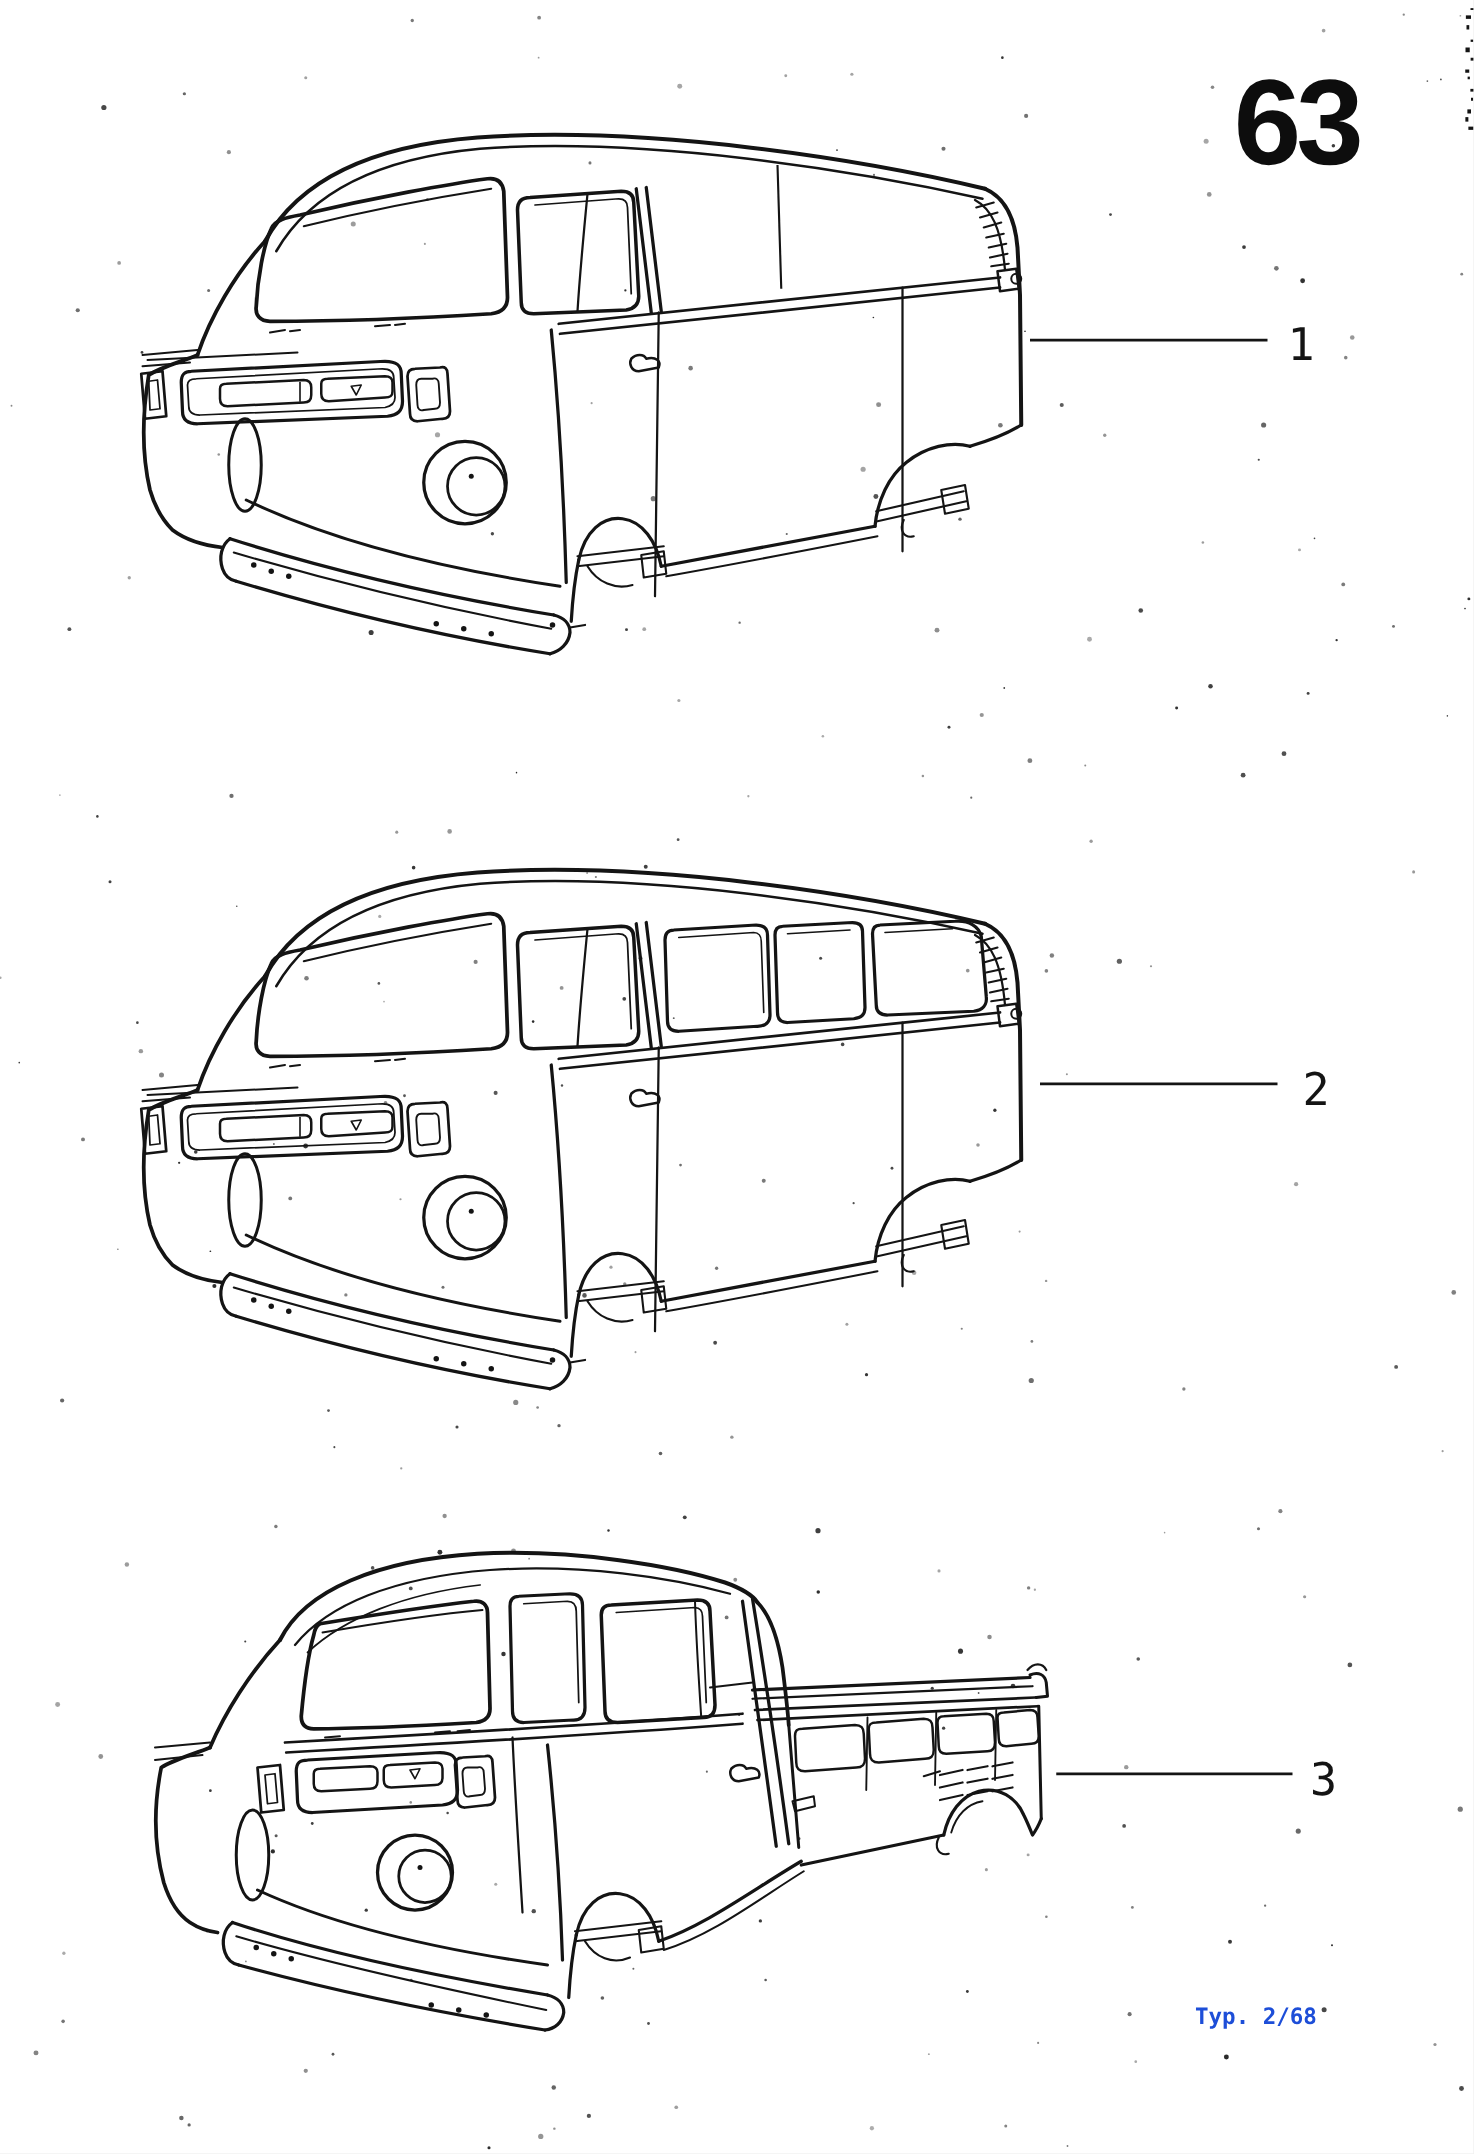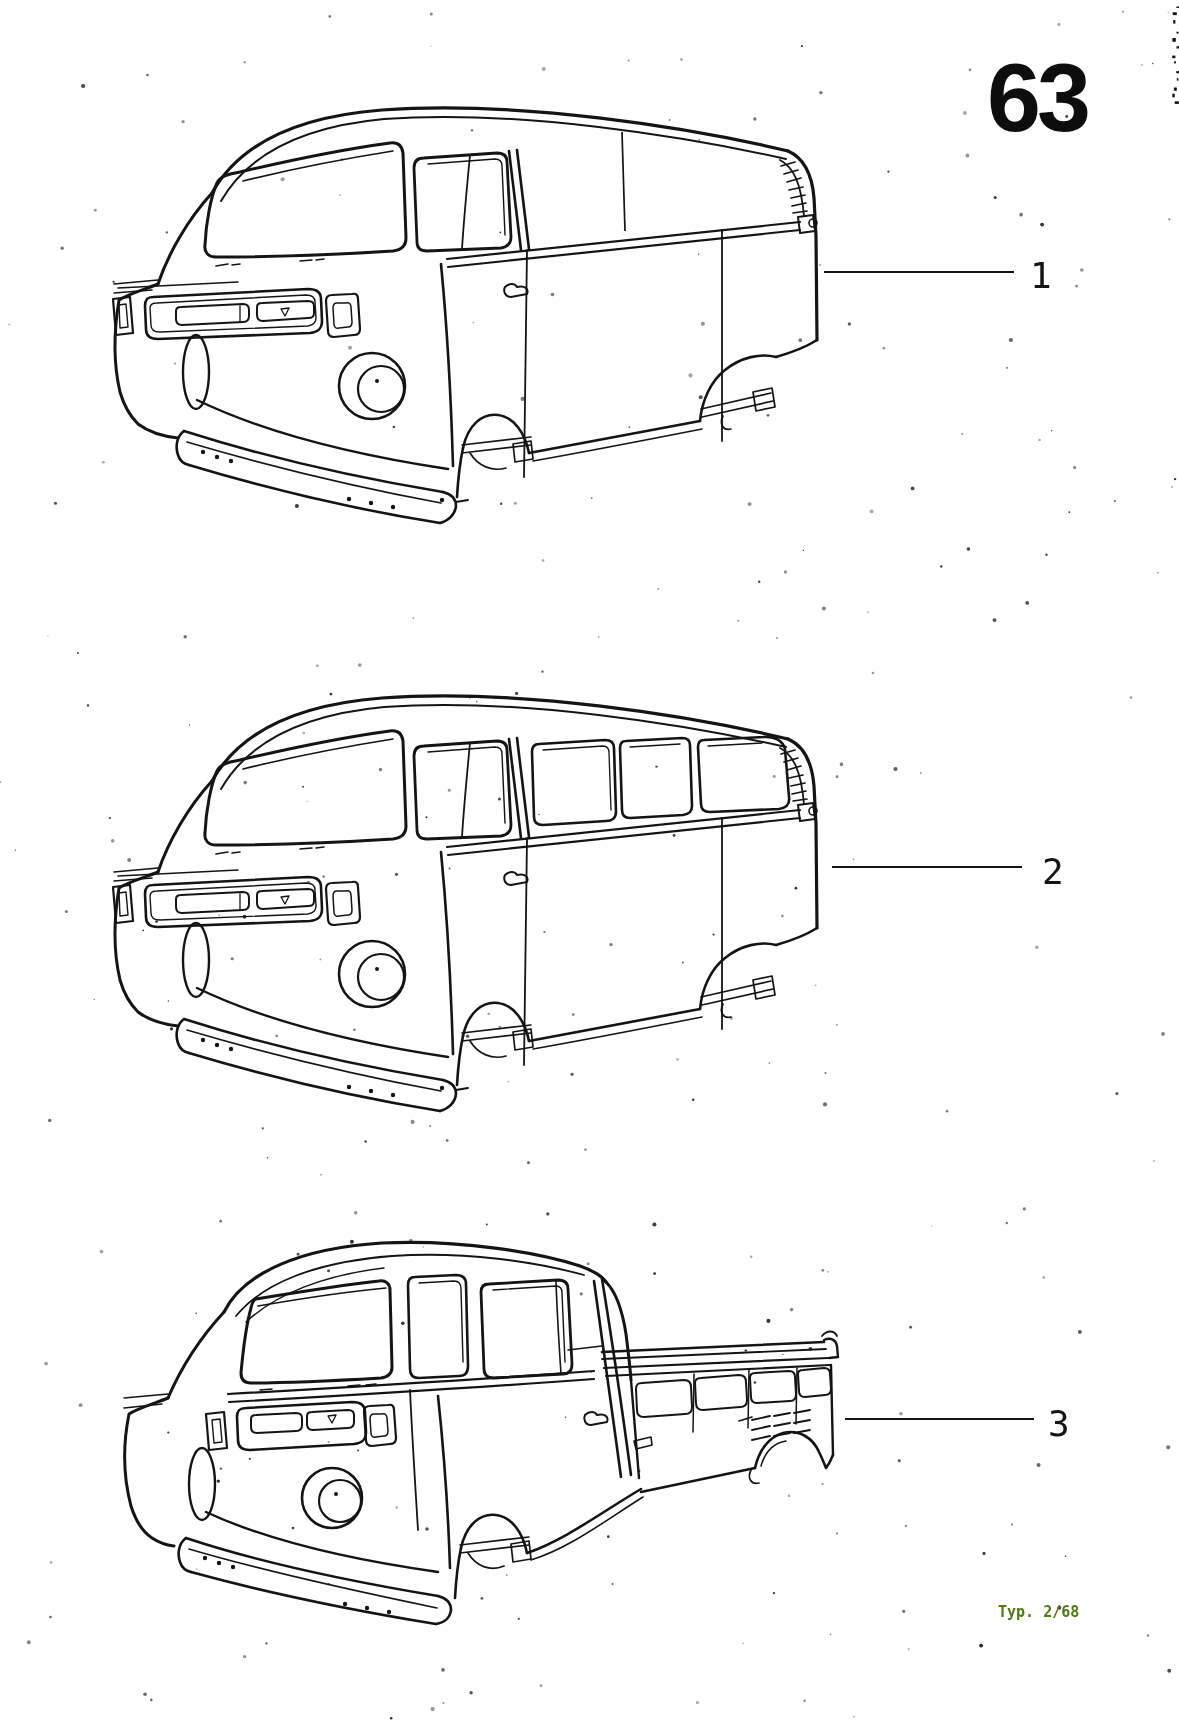--- a/index.html
+++ b/index.html
@@ -17,26 +17,26 @@
     font-family:Liberation Sans, sans-serif;
     font-size:97px;
     font-weight:800;
     letter-spacing:-4px;
     line-height:1;
     color:#0d0d0d;
     margin-top:19px;
   }
   .type-footer{
     position:absolute;
-    left:998px;top:1603px;
+    left:956px;top:1603px;
     font-family:"DejaVu Sans Mono", monospace;
-    font-size:15px;
+    font-size:18px;
     font-weight:700;
     letter-spacing:0px;
-    color:#4d7c0f;
+    color:#1d4ed8;
   }
   svg.art{position:absolute;left:0;top:0;}
   svg.noise{position:absolute;left:0;top:0;pointer-events:none;}
   .callout-num{
     font-family:"DejaVu Sans Mono", monospace;
     font-size:36px;
     font-weight:500;
     fill:#141414;
   }
 </style>

